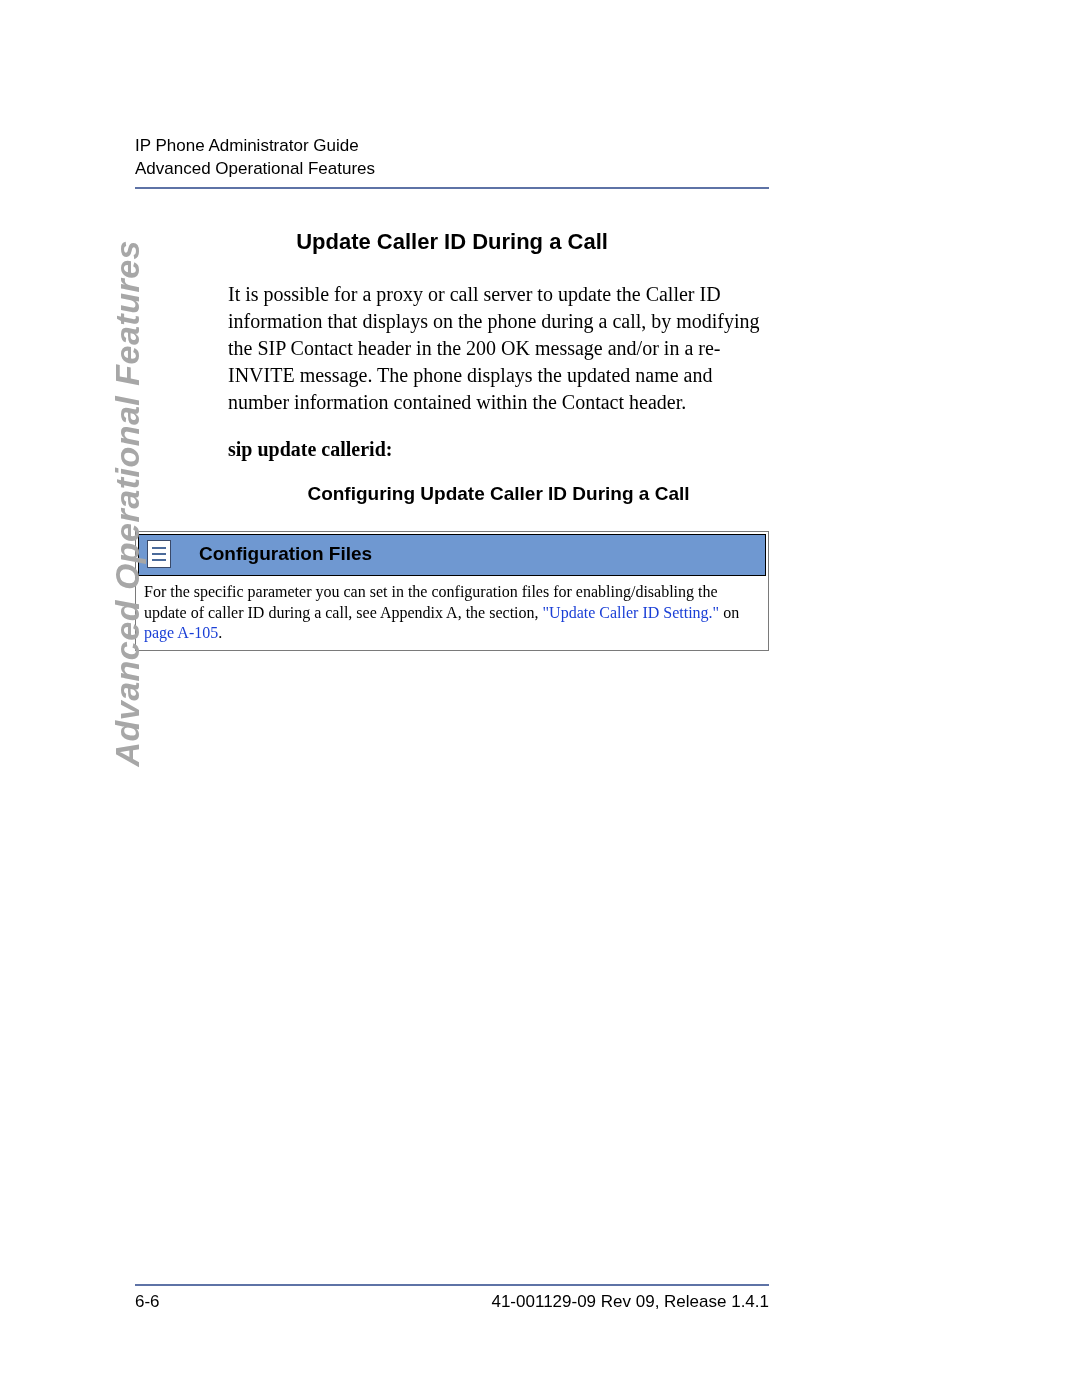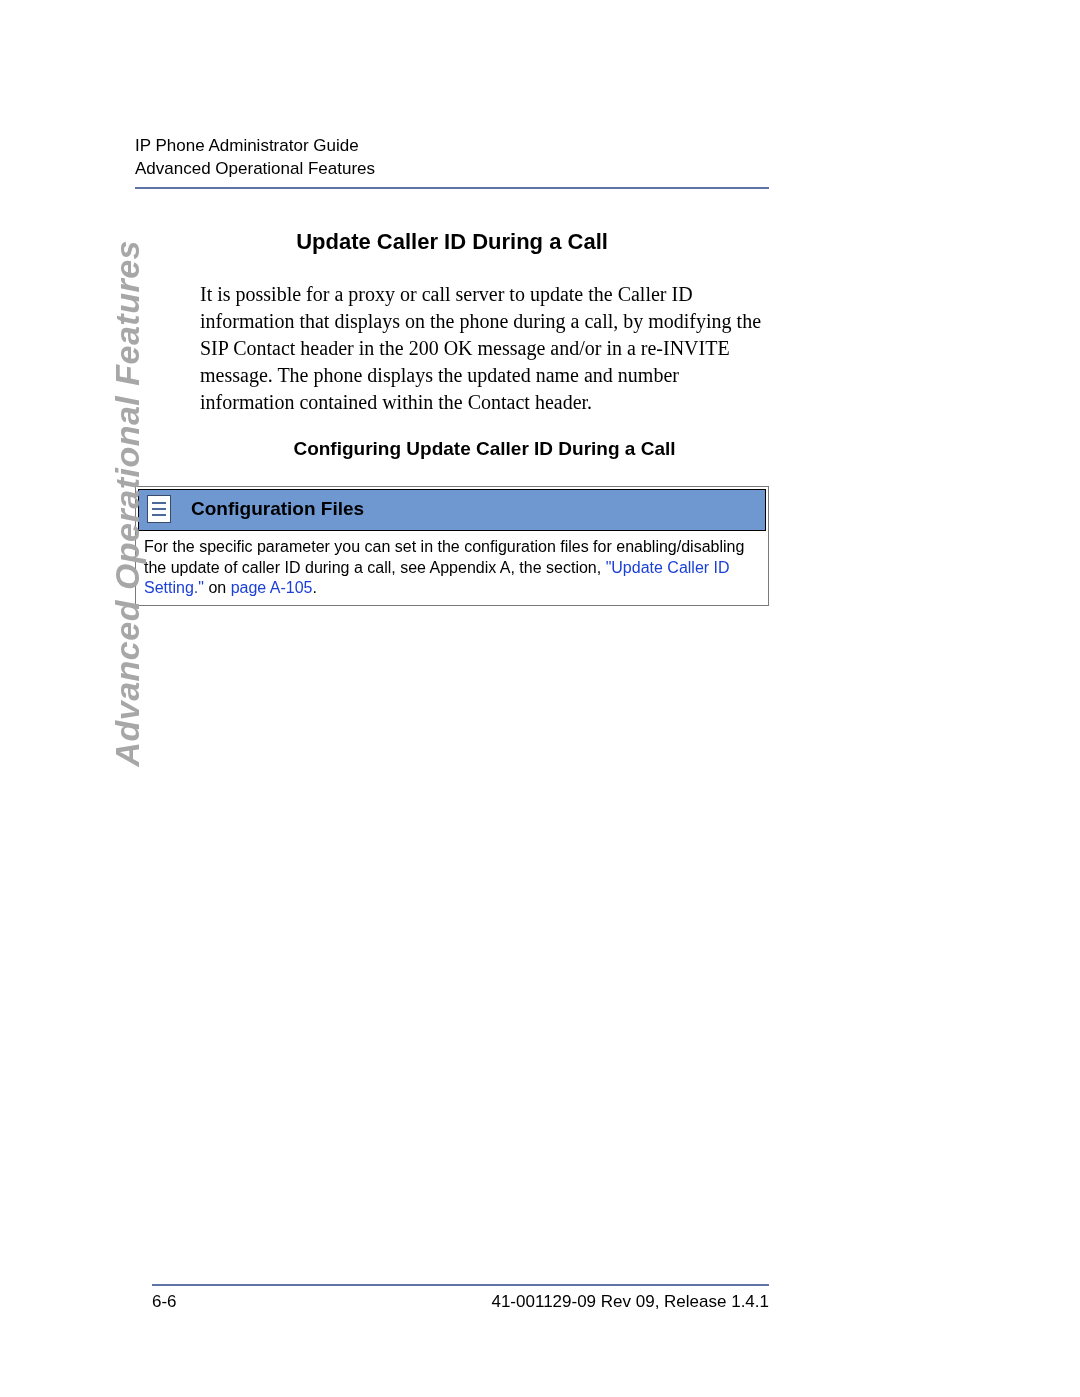--- a/index.html
+++ b/index.html
@@ -48,21 +48,21 @@
     transform: translateX(-100%);
   }
   h2.section-title {
     font-size: 22px;
     font-weight: bold;
     margin: 0 0 26px 0;
     font-family: Arial, Helvetica, sans-serif;
     text-align: center;
   }
   .body-col {
-    margin-left: 65px;
+    margin-left: 93px;
     margin-right: 0;
   }
   p.body {
     font-family: "Times New Roman", Times, serif;
     font-size: 20px;
     line-height: 1.35;
     margin: 0 0 22px 0;
   }
   p.body-bold {
     font-family: "Times New Roman", Times, serif;
@@ -82,21 +82,21 @@
     border: 1px solid #7a7a7a;
     box-sizing: border-box;
   }
   .box-header {
     background: #6f98d1;
     border: 1px solid #000;
     margin: 2px;
     padding: 5px 8px 7px 8px;
     display: flex;
     align-items: center;
-    gap: 20px;
+    gap: 28px;
   }
   .box-header .icon {
     width: 22px;
     height: 26px;
     background: #fff;
     border: 1px solid #3a4a6a;
     position: relative;
     flex: 0 0 auto;
   }
   .box-header .icon::before,
@@ -111,31 +111,31 @@
   .box-header .icon::before { top: 6px; }
   .box-header .icon::after { top: 12px; box-shadow: 0 6px 0 #4a6a9a; }
   .box-header .title {
     font-family: Arial, Helvetica, sans-serif;
     font-size: 19px;
     font-weight: bold;
     color: #000;
   }
   .box-body {
     padding: 4px 8px 6px 8px;
-    font-family: Liberation Sans, sans-serif;
+    font-family: Liberation Serif, serif;
     font-size: 16px;
     line-height: 1.3;
   }
   .box-body a.link {
     color: #1a3fd6;
     text-decoration: none;
   }
   .footer {
     position: absolute;
-    left: 152px;
+    left: 135px;
     right: 135px;
     bottom: 85px;
   }
   .footer-rule {
     border: none;
     border-top: 2px solid #5e73a6;
     margin: 0 0 6px 0;
   }
   .footer-row {
     display: flex;
@@ -155,20 +155,21 @@
   <hr class="header-rule">
 
   <div class="side-tab">
     <span class="side-tab-inner">Advanced Operational Features</span>
   </div>
 
   <h2 class="section-title">Update Caller ID During a Call</h2>
 
   <div class="body-col">
     <p class="body">It is possible for a proxy or call server to update the Caller ID information that displays on the phone during a call, by modifying the SIP Contact header in the 200 OK message and/or in a re-INVITE message.  The phone displays the updated name and number information contained within the Contact header.</p>
+    <p class="body-bold">sip update callerid:</p>
     <h3 class="subheading">Configuring Update Caller ID During a Call</h3>
   </div>
 
   <div class="box-wrap">
     <div class="box-header">
       <span class="icon"></span>
       <span class="title">Configuration Files</span>
     </div>
     <div class="box-body">
       <span>For the specific parameter you can set in the configuration files for enabling/disabling the update of caller ID during a call, see Appendix A, the section, </span><a href="#" class="link">"Update Caller ID Setting."</a><span> on </span><a href="#" class="link">page A-105</a><span>.</span>

